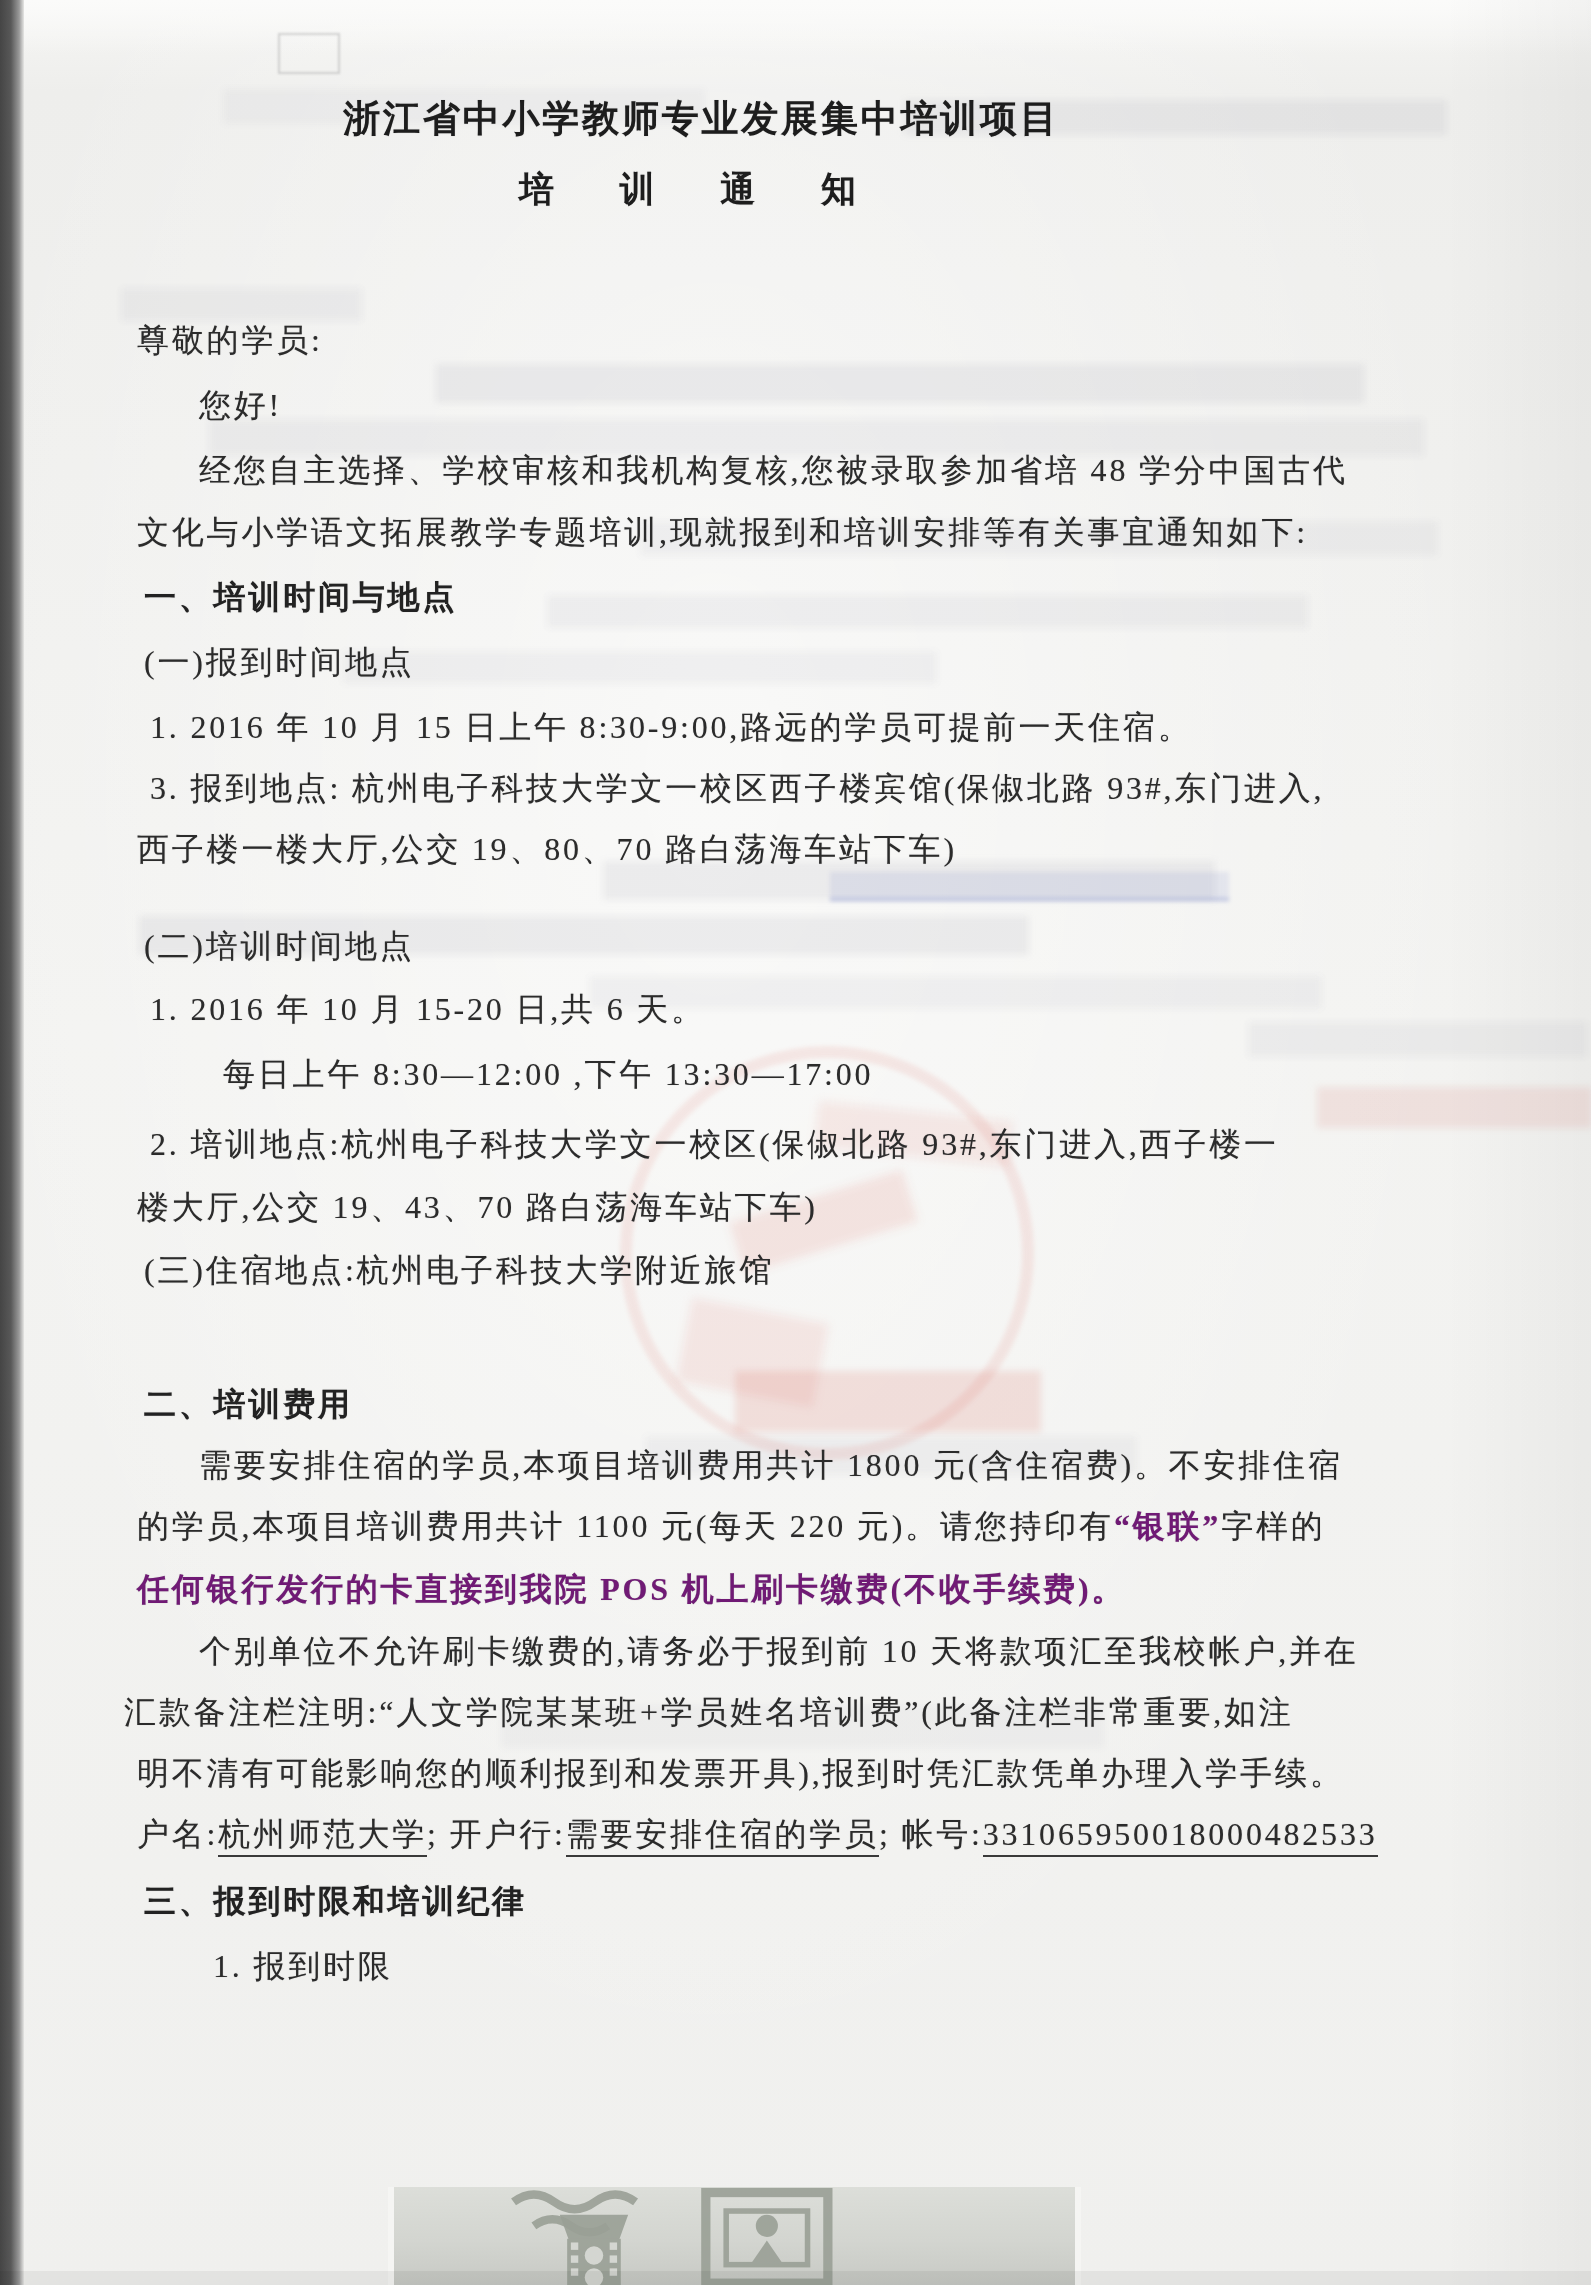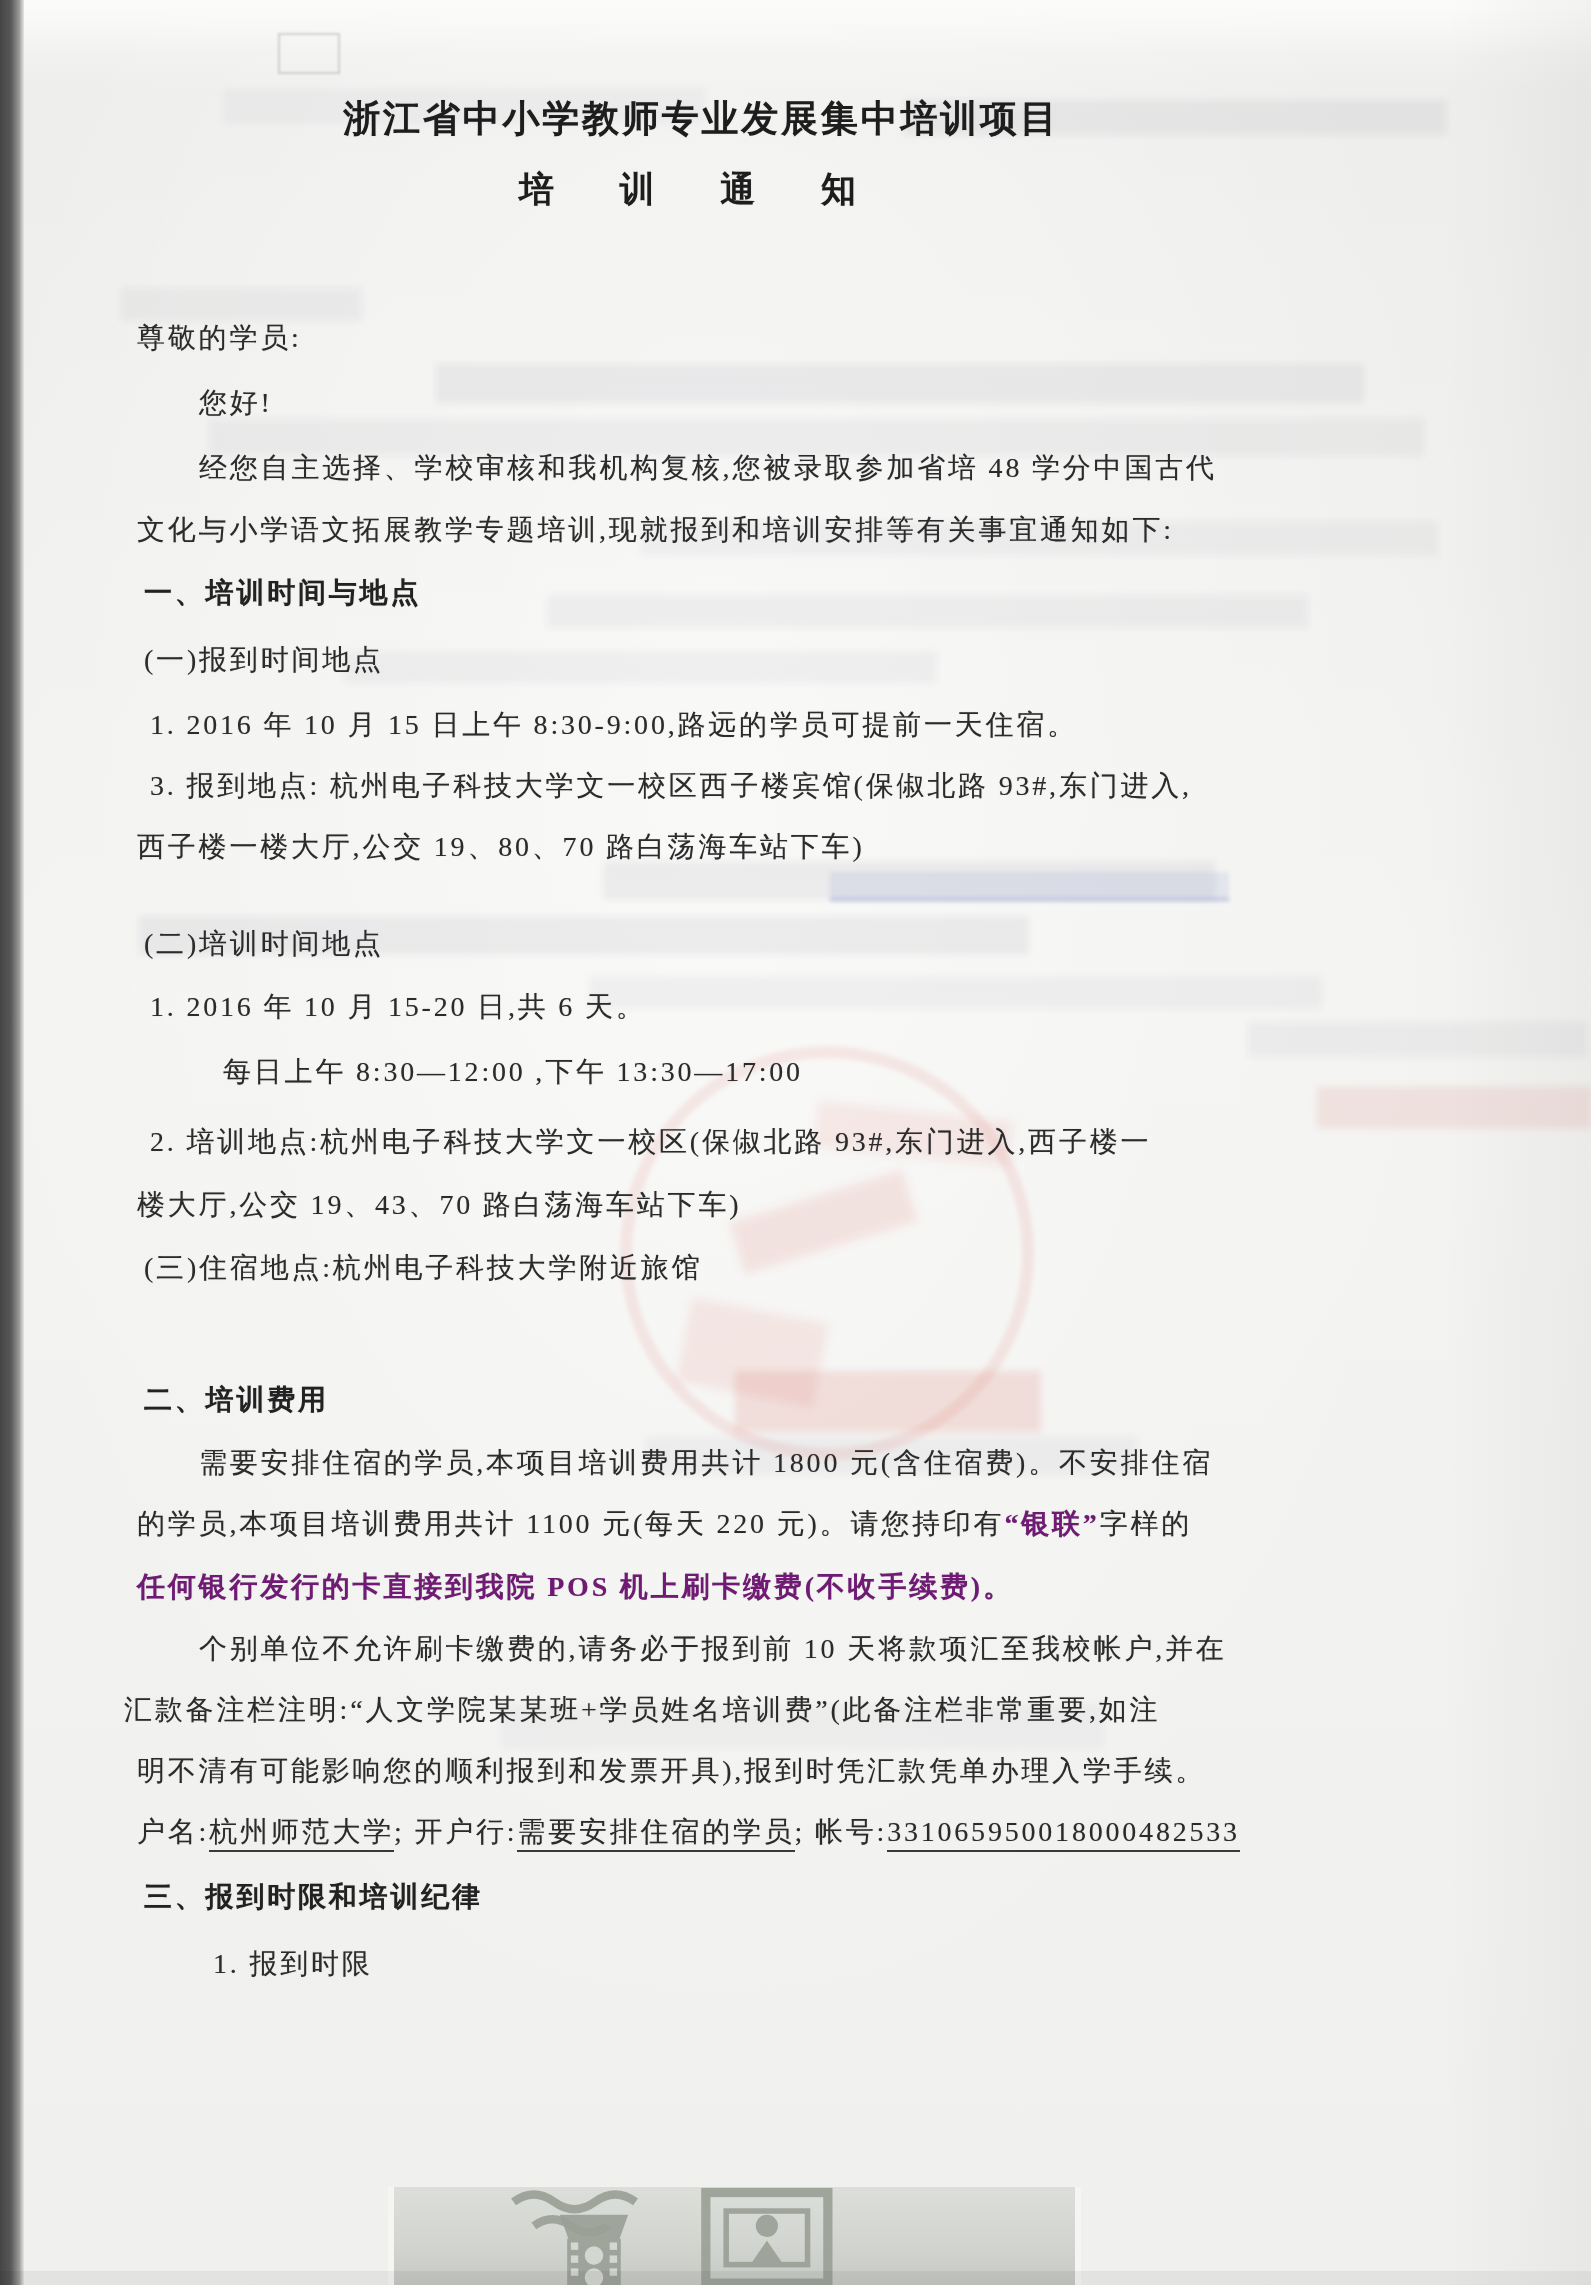--- a/index.html
+++ b/index.html
@@ -16,27 +16,27 @@
   .paper-light{position:absolute;left:24px;top:0;width:1568px;height:2286px;
     background:radial-gradient(ellipse at 44% 34%,rgba(255,255,255,.55) 0%,rgba(255,255,255,0) 62%);}
   .edge-top{position:absolute;left:24px;top:0;width:1568px;height:54px;
     background:linear-gradient(180deg,#fbfbfa 0%,rgba(251,251,250,0) 100%);}
   .shade-right{position:absolute;left:1443px;top:0;width:148px;height:2286px;
     background:linear-gradient(90deg,rgba(0,0,0,0),rgba(0,0,0,.035));}
   .edge-bottom{position:absolute;left:0;top:2271px;width:1592px;height:15px;background:rgba(0,0,0,.05);}
   .copy-box{position:absolute;left:278px;top:33px;width:58px;height:37px;
     border:2.8px solid rgba(165,165,165,.45);filter:blur(0.9px);}
   
-  .ln{position:absolute;white-space:nowrap;font-size:28px;color:#2b2b2b;
+  .ln{position:absolute;white-space:nowrap;font-size:32px;color:#2b2b2b;
     letter-spacing:2.8px;line-height:1.25;text-shadow:0 0 0.9px rgba(45,45,45,.35);text-align:right;}
   .ln-title{top:96px;left:28px;width:1347px;text-align:center;font-size:37px;font-weight:bold;
     font-family:"Liberation Sans","DejaVu Sans",sans-serif;letter-spacing:2.8px;color:#1d1d1d;}
   .ln-subtitle{top:167px;left:28px;width:1347px;text-align:center;font-size:35px;font-weight:bold;
     font-family:"Liberation Sans","DejaVu Sans",sans-serif;letter-spacing:28px;color:#1d1d1d;}
-  .h{font-weight:bold;font-family:Liberation Mono, monospace;color:#222;}
+  .h{font-weight:bold;font-family:Liberation Serif, serif;color:#222;}
   .bold-line{font-weight:bold;color:#1f1f1f;}
   .sg-b{font-weight:bold;color:#701a75;}
   .sg-u{border-bottom:2.8px solid #3a3a3a;padding-bottom:2.8px;}
   
   .b0{top:320px;left:137px}.b1{top:385px;left:199px}.b2{top:450px;left:199px}
   .b3{top:512px;left:137px}.b4{top:577px;left:144px}.b5{top:642px;left:144px}
   .b6{top:707px;left:150px}.b7{top:768px;left:150px}.b8{top:829px;left:137px}
   .b9{top:926px;left:144px}.b10{top:989px;left:150px}.b11{top:1054px;left:223px}
   .b12{top:1124px;left:150px}.b13{top:1187px;left:137px}.b14{top:1250px;left:144px}
   .b15{top:1384px;left:144px}.b16{top:1445px;left:199px}.b17{top:1506px;left:137px}

